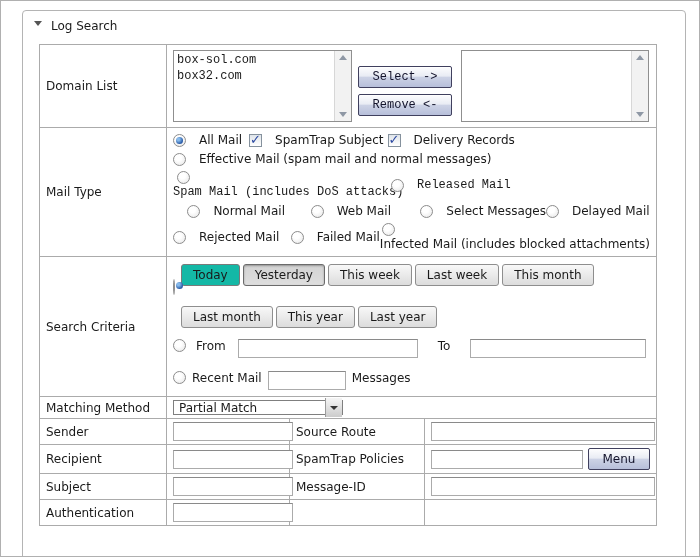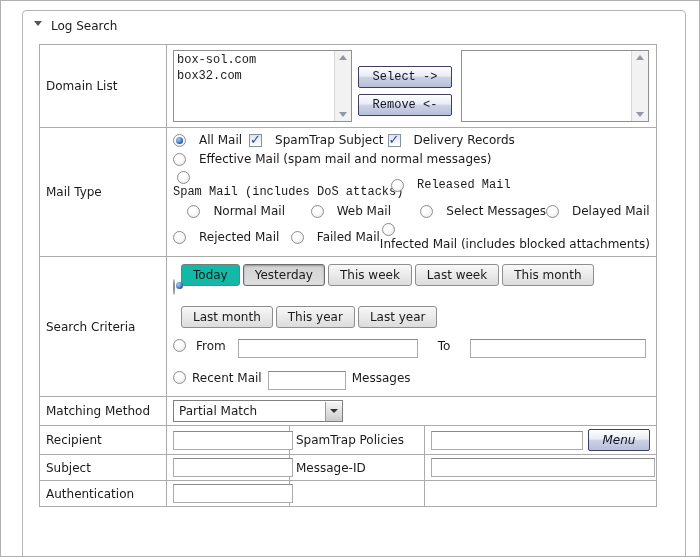--- a/index.html
+++ b/index.html
@@ -61,30 +61,30 @@
   .sc-flex { display:flex; align-items:flex-start; padding:4px 0 2px 0; }
   .sc-radio-wrap { margin:16px 6px 0 0; }
   .period-btn { display:inline-block; border:1px solid #8e8e8e; border-radius:3px; padding:3px 11px; margin-right:3px;
                 background:linear-gradient(#f8f8f8,#dcdcdc); white-space:nowrap; cursor:default; }
   .period-btn.white { background:#14b8a6; border-color:#7a7a7a; }
   .period-btn.pressed { background:linear-gradient(#d3d3d3,#dedede); border-color:#6b6b6b; box-shadow:inset 0 1px 2px rgba(0,0,0,0.3); }
   .btn-row2 { margin-top:20px; }
   .sc-row { display:flex; gap:6px; margin-top:9px; }
 
   
-  .combo { width:170px; height:22px; border:1px solid #7f7f7f; background:#fff; display:flex; align-items:center;gap:15px; }
+  .combo { width:170px; height:15px; border:1px solid #7f7f7f; background:#fff; display:flex; align-items:center;gap:15px; }
   .combo .txt { flex:1; padding:0 5px; overflow:hidden; white-space:nowrap; }
   .combo .arrow-btn { width:17px; height:19px; border-left:1px solid #9a9a9a; display:flex; align-items:center;
                       justify-content:center; background:linear-gradient(#f5f5f5,#cccccc); }
   .combo .arrow-btn .tri { width:0;height:0;border-left:4px solid transparent;border-right:4px solid transparent;border-top:4px solid #333; }
 
   .cell-flex { display:flex; align-items:center; gap:5px; }
   .wide { width:224px; }
   .mid { width:152px; }
-  .menu-btn { width:64px; padding:3px 0;font-style:italic; }
+  .menu-btn { width:64px; padding:3px 0; }
 </style>
 </head>
 <body>
 
 <div class="page">
 
 
   <div class="panel">
     <div class="panel-header">
       <span class="caret-down"></span>
@@ -237,20 +237,26 @@
         <td colspan="3">
           <div class="combo">
             <span class="txt">Partial Match</span>
             <span class="arrow-btn">
                   <span class="tri"></span>
                 </span>
           </div>
         </td>
       </tr>
 
+      <tr>
+        <td class="lbl">Sender</td>
+        <td><input class="tin" style=""></td>
+        <td class="lbl">Source Route</td>
+        <td><input class="tin wide" style=""></td>
+      </tr>
 
       <tr>
         <td class="lbl">Recipient</td>
         <td><input class="tin" style=""></td>
         <td class="lbl">SpamTrap Policies</td>
         <td>
           <div class="cell-flex">
             <input class="tin mid" style="">
             <span class="blue-btn menu-btn">Menu</span>
           </div>

